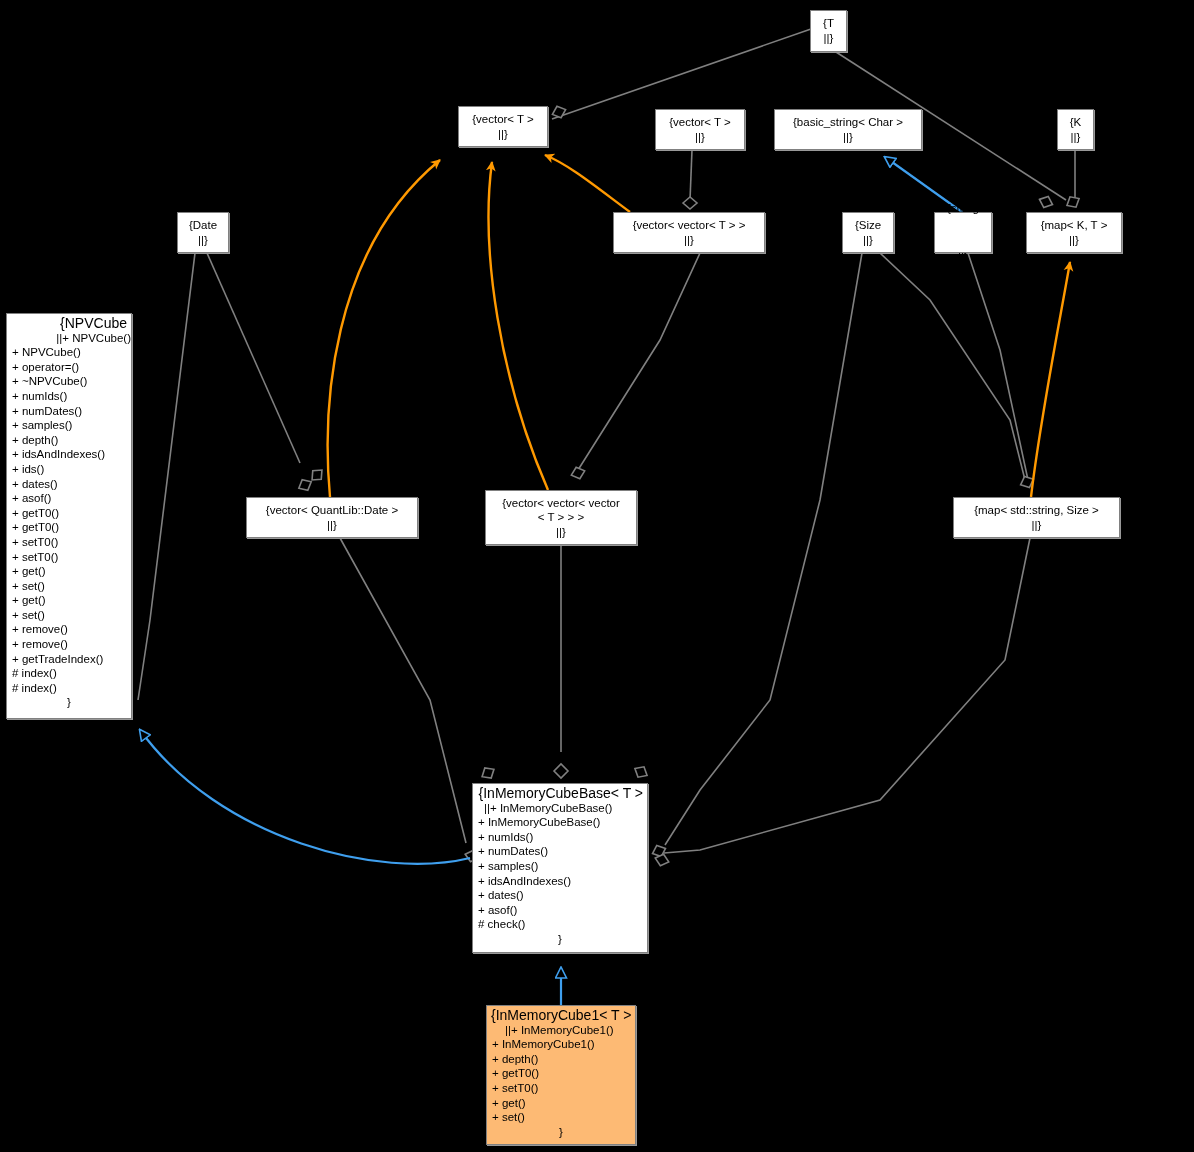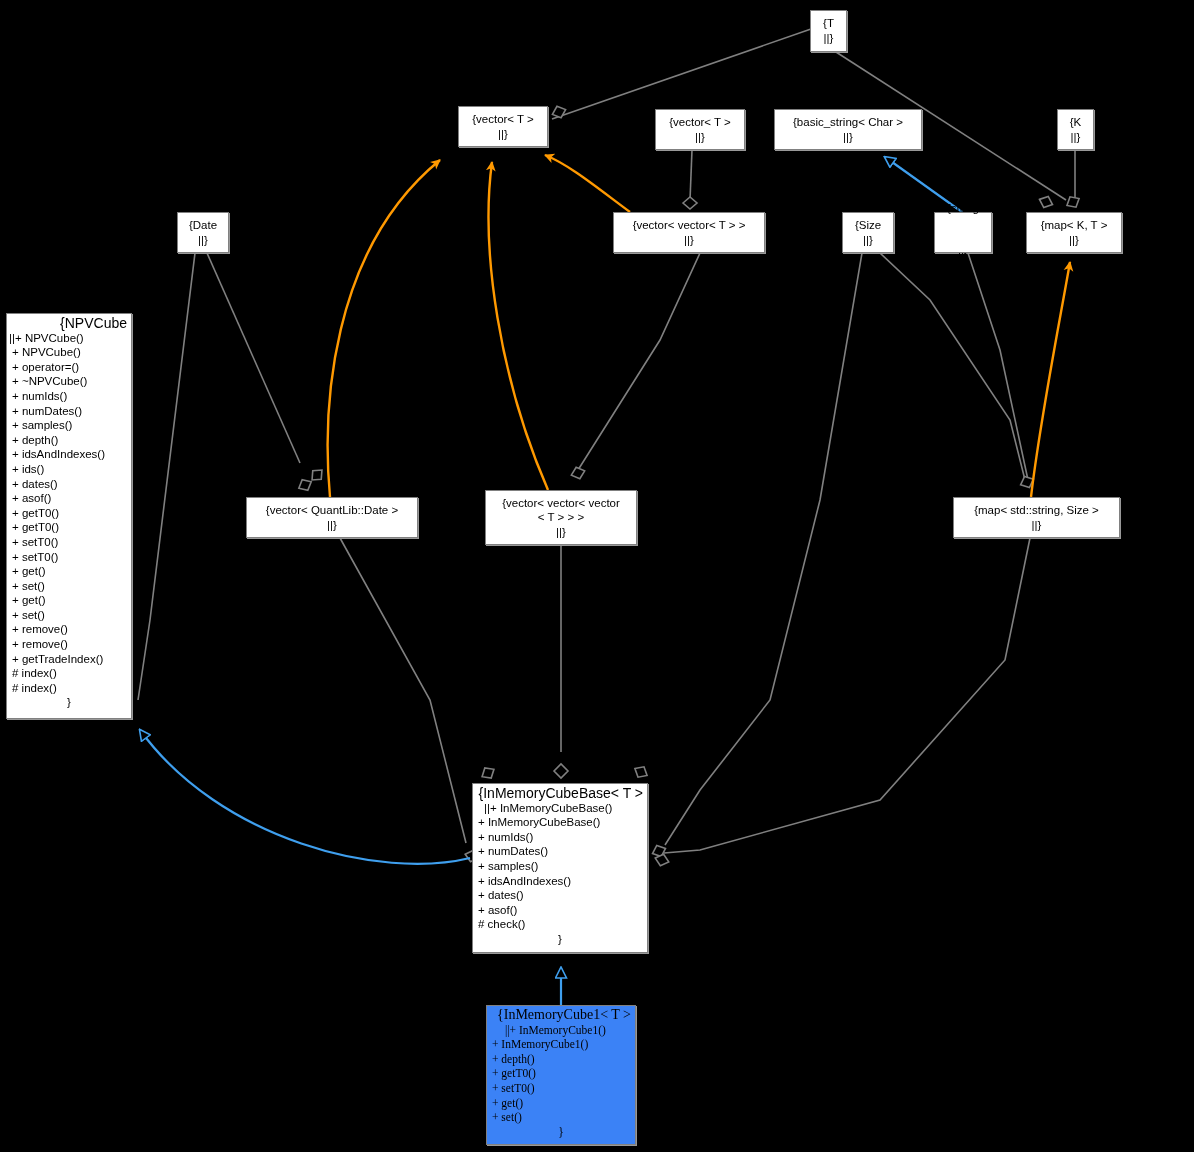--- a/index.html
+++ b/index.html
@@ -2,21 +2,21 @@
 <html><head>
 <meta charset="utf-8">
 <title>Class Diagram</title>
 <style>
   html,body{margin:0;padding:0;background:#000;}
   #stage{position:relative;width:1194px;height:1152px;background:#000;overflow:hidden;
          font-family:"Liberation Sans","DejaVu Sans",sans-serif;}
   #edges{position:absolute;left:0;top:0;width:1194px;height:1152px;}
   .node{position:absolute;box-sizing:border-box;background:#ffffff;
         border:1px solid #808080;box-shadow:1px 1px 0 #999;}
-  .node.shaded{background:#3b82f6;font-family:Liberation Serif, serif;}
+  .node.shaded{background:#fdba74;}
   .node .ttl{display:block;text-align:right;color:#000;font-size:14px;line-height:14.6px;
              white-space:pre;padding:2px 4px 0 4px;}
   .node .bar{display:block;text-align:center;color:#000;font-size:11.5px;line-height:14.6px;}
   .node .members{display:block;padding:0 20px 0 5px;}
   .node .members span{display:block;color:#000;font-size:11.5px;line-height:14.6px;white-space:pre;}
   .node .closer{display:block;text-align:center;color:#000;font-size:11.5px;line-height:14.6px;}
   .simple{display:flex;flex-direction:column;align-items:center;justify-content:center;}
   .simple .ln{color:#000;font-size:11.5px;line-height:14.6px;white-space:pre;text-align:center;}
 </style>
 </head>
@@ -120,21 +120,21 @@
       <div class="node simple" style="left: 934px; top: 212px; width: 58px; height: 41px; gap: 34px;">
         <div class="ln">{string</div>
         <div class="ln">||}</div>
       </div>
       <div class="node simple" style="left: 1026px; top: 212px; width: 96px; height: 41px;">
         <div class="ln">{map&lt; K, T &gt;</div>
         <div class="ln">||}</div>
       </div>
       <div class="node" style="left: 6px; top: 313px; width: 126px; height: 406px;">
         <span class="ttl">{NPVCube</span>
-        <span class="bar" style="text-align: left; padding-left: 2px;">||+ NPVCube()</span>
+        <span class="bar" style="text-align: right; padding-left: 2px;">||+ NPVCube()</span>
         <span class="members">
           <span>+ NPVCube()</span>
           <span>+ operator=()</span>
           <span>+ ~NPVCube()</span>
           <span>+ numIds()</span>
           <span>+ numDates()</span>
           <span>+ samples()</span>
           <span>+ depth()</span>
           <span>+ idsAndIndexes()</span>
           <span>+ ids()</span>

